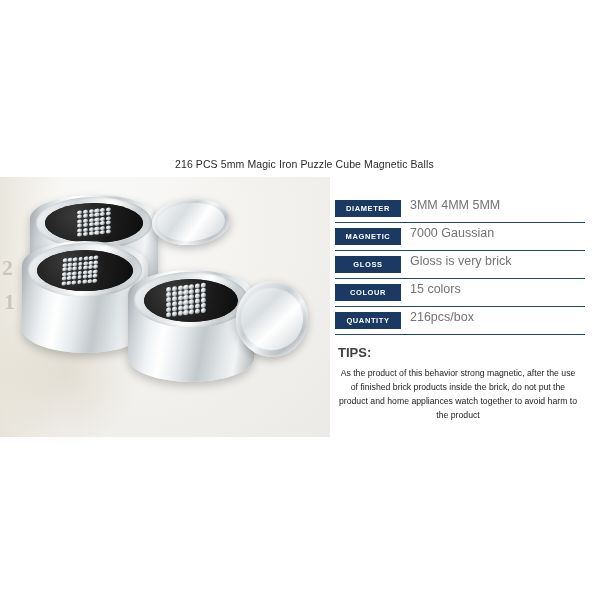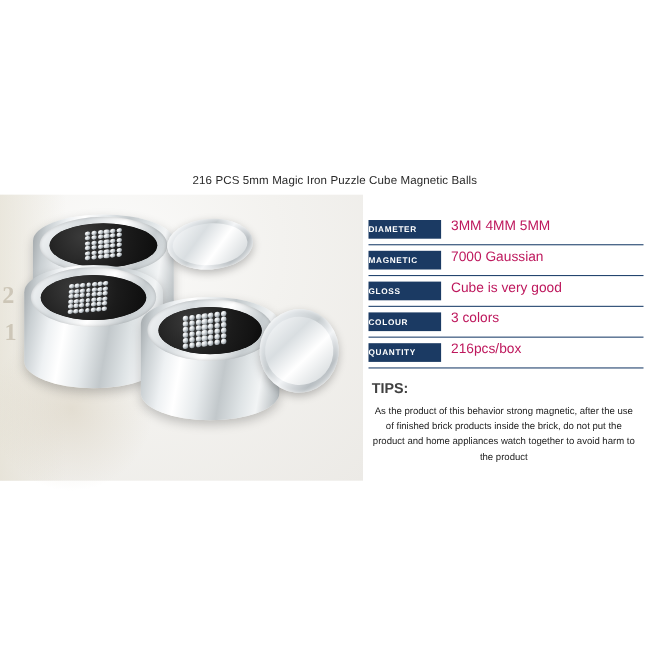--- a/index.html
+++ b/index.html
@@ -151,28 +151,29 @@
     left: 0;
     top: 2px;
     width: 66px;
     height: 17px;
     line-height: 17px;
     background: #1b3a63;
     color: #ffffff;
     font-size: 7.5px;
     font-weight: bold;
     letter-spacing: 0.6px;
+    text-align: center;
     text-transform: uppercase;
   }
   .spec-value {
     position: absolute;
     left: 75px;
     top: 0px;
     font-size: 12.5px;
-    color: #be185d;
+    color: #737373;
     white-space: nowrap;
   }
   .spec-rule {
     position: absolute;
     left: 0;
     right: 0;
     bottom: 0;
     height: 1px;
     background: #24456f;
   }
@@ -381,27 +382,27 @@
     </div>
 
     <div class="spec-row">
       <div class="spec-label">MAGNETIC</div>
       <div class="spec-value">7000 Gaussian</div>
       <div class="spec-rule"></div>
     </div>
 
     <div class="spec-row">
       <div class="spec-label">GLOSS</div>
-      <div class="spec-value">Cube is very good</div>
+      <div class="spec-value">Gloss is very brick</div>
       <div class="spec-rule"></div>
     </div>
 
     <div class="spec-row">
       <div class="spec-label">COLOUR</div>
-      <div class="spec-value">3 colors</div>
+      <div class="spec-value">15 colors</div>
       <div class="spec-rule"></div>
     </div>
 
     <div class="spec-row">
       <div class="spec-label">QUANTITY</div>
       <div class="spec-value">216pcs/box</div>
       <div class="spec-rule"></div>
     </div>
 
   </div>

